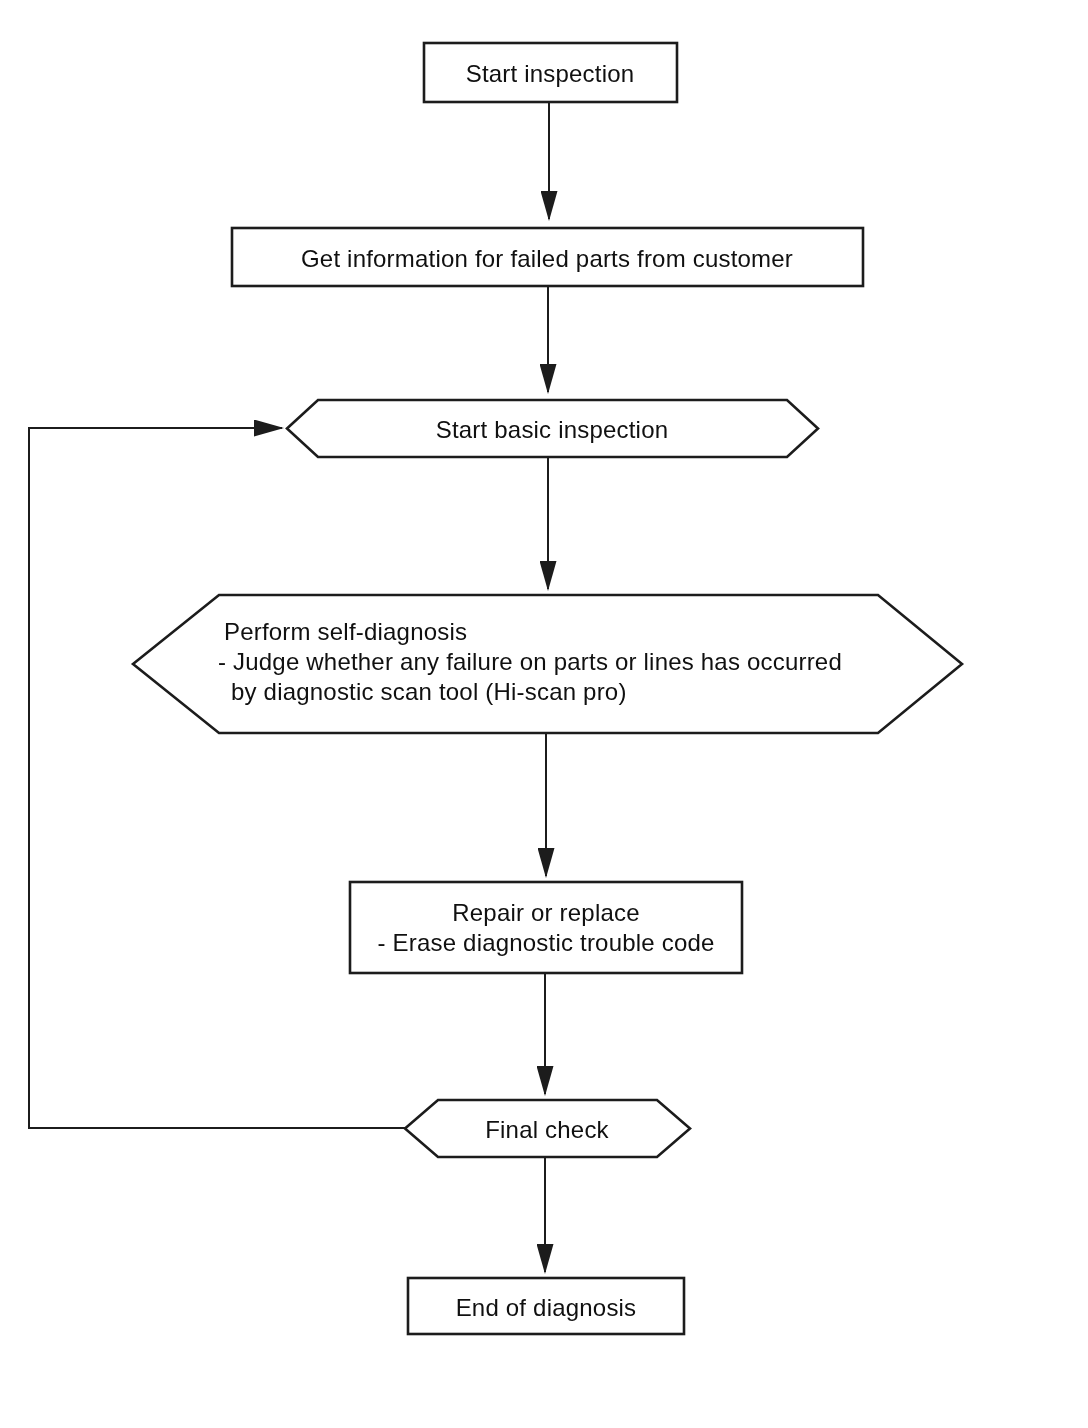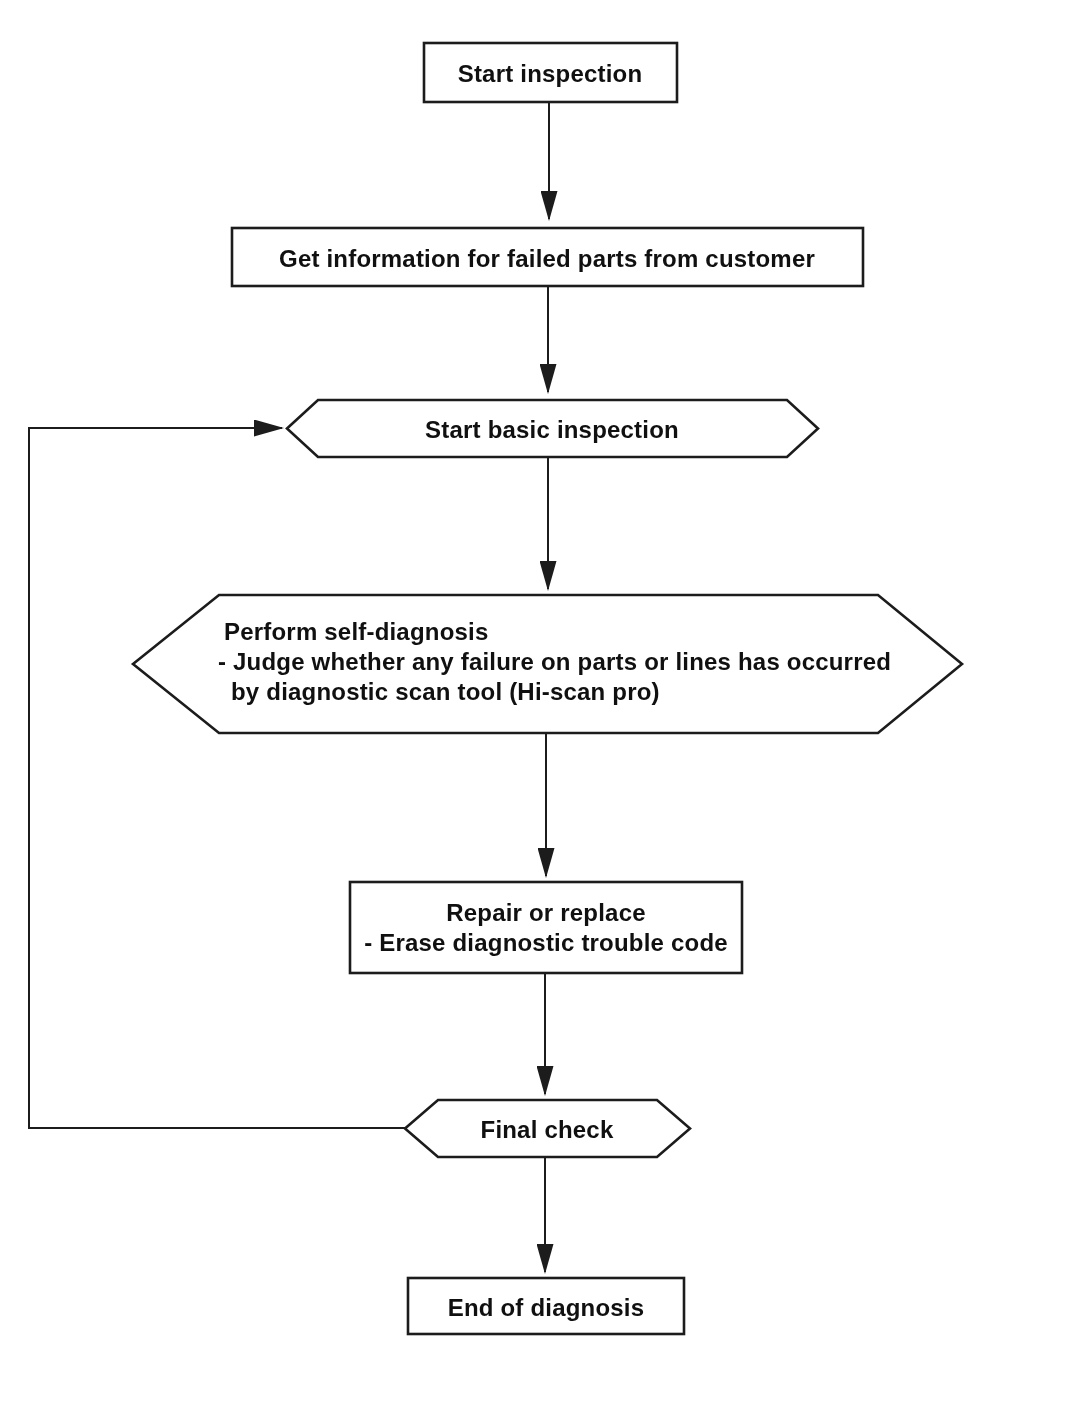--- a/index.html
+++ b/index.html
@@ -5,21 +5,20 @@
   html, body {
     margin: 0;
     padding: 0;
     background: #ffffff;
   }
   .page {
     width: 1088px;
     height: 1428px;
     background: #ffffff;
     position: relative;
-    font-weight: bold;
   }
   svg {
     display: block;
     font-family: "Liberation Sans", sans-serif;
   }
   .node-shape {
     fill: #ffffff;
     stroke: #1c1c1c;
     stroke-width: 2.6;
   }

